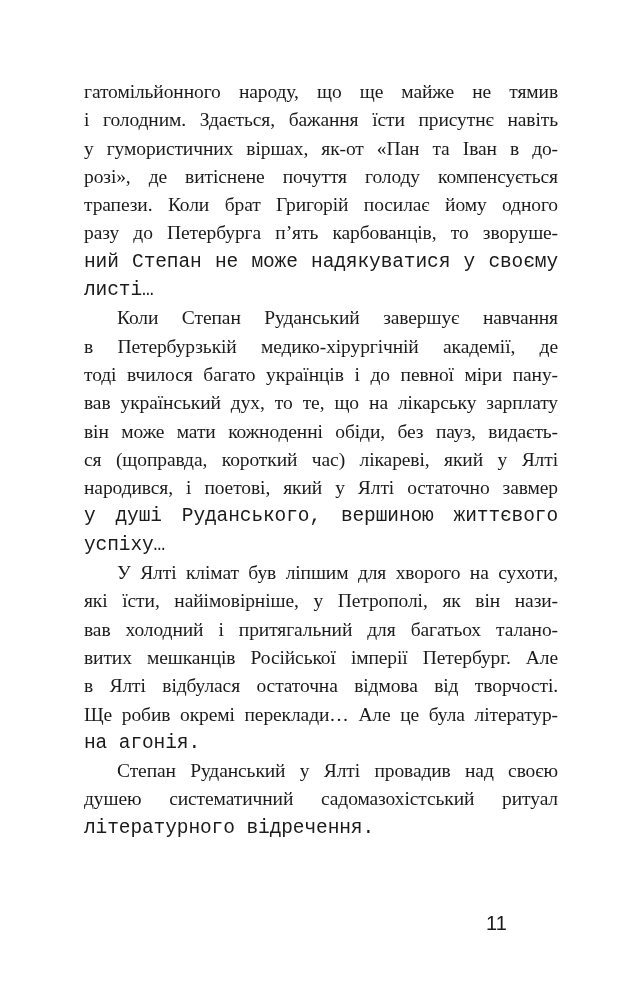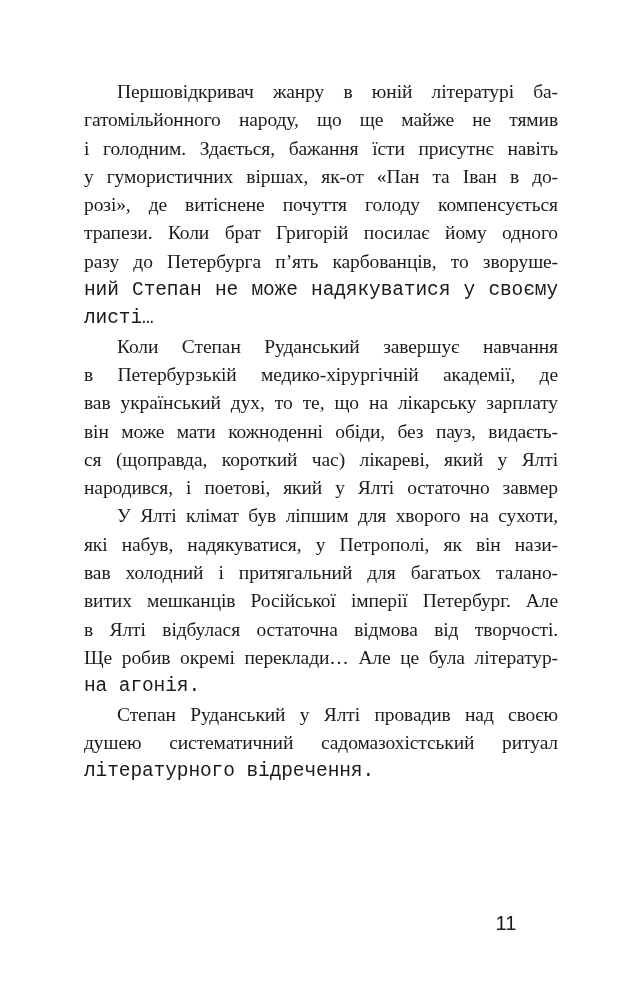--- a/index.html
+++ b/index.html
@@ -38,54 +38,55 @@
   }
   .line.plast {
     text-align-last: left;
     font-family: Liberation Mono, monospace;
   }
   .folio {
     position: absolute;
     left: 486px;
     top: 911px;
     width: 40px;
-    text-align: center;
+    text-align: left;
     font-family: "Liberation Sans", "DejaVu Sans", sans-serif;
     font-size: 20px;
     line-height: 24px;
     color: #1b1b1b;
   }
 </style>
 </head>
 <body>
 
 <div class="page">
   <main class="text-block">
     <div id="paragraphs">
         <div class="para">
-          <div class="line first">Першовідкривач жанру в юній літературі ба-</div>
           <div class="line">гатомільйонного народу, що ще майже не тямив</div>
           <div class="line">і голодним. Здається, бажання їсти присутнє навіть</div>
           <div class="line">у гумористичних віршах, як-от «Пан та Іван в до-</div>
           <div class="line">розі», де витіснене почуття голоду компенсується</div>
           <div class="line">трапези. Коли брат Григорій посилає йому одного</div>
           <div class="line">разу до Петербурга п’ять карбованців, то зворуше-</div>
           <div class="line plast">ний Степан не може надякуватися у своєму листі…</div>
         </div>
         <div class="para">
           <div class="line first">Коли Степан Руданський завершує навчання</div>
           <div class="line">в Петербурзькій медико-хірургічній академії, де</div>
+          <div class="line">тоді вчилося багато українців і до певної міри пану-</div>
           <div class="line">вав український дух, то те, що на лікарську зарплату</div>
           <div class="line">він може мати кожноденні обіди, без пауз, видаєть-</div>
           <div class="line">ся (щоправда, короткий час) лікареві, який у Ялті</div>
           <div class="line">народився, і поетові, який у Ялті остаточно завмер</div>
+          <div class="line plast">у душі Руданського, вершиною життєвого успіху…</div>
         </div>
         <div class="para">
           <div class="line first">У Ялті клімат був ліпшим для хворого на сухоти,</div>
-          <div class="line">які набув, надякуватися, у Петрополі, як він нази-</div>
+          <div class="line">які їсти, найімовірніше, у Петрополі, як він нази-</div>
           <div class="line">вав холодний і притягальний для багатьох талано-</div>
           <div class="line">витих мешканців Російської імперії Петербург. Але</div>
           <div class="line">в Ялті відбулася остаточна відмова від творчості.</div>
           <div class="line">Ще робив окремі переклади… Але це була літератур-</div>
           <div class="line plast">на агонія.</div>
         </div>
         <div class="para">
           <div class="line first">Степан Руданський у Ялті провадив над своєю</div>
           <div class="line">душею систематичний садомазохістський ритуал</div>
           <div class="line plast">літературного відречення.</div>

